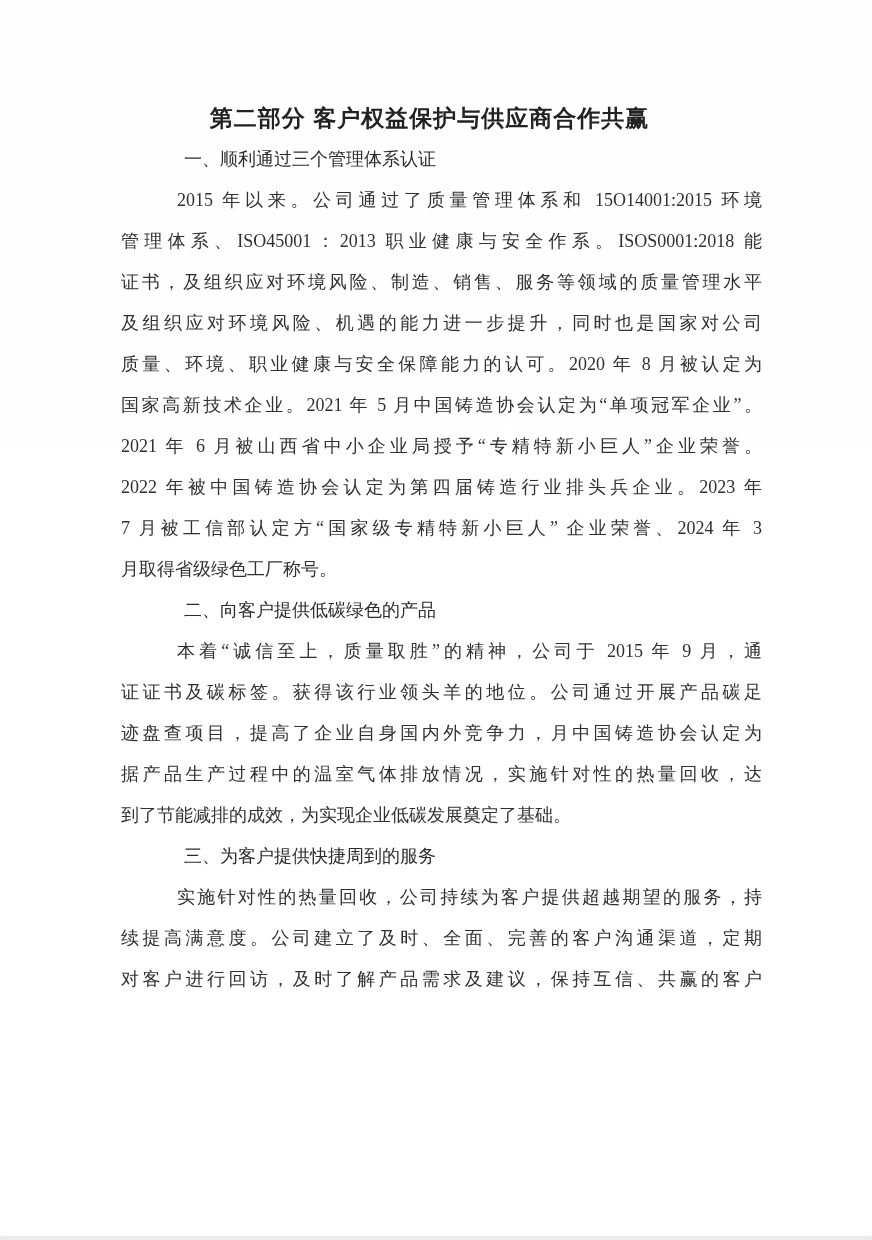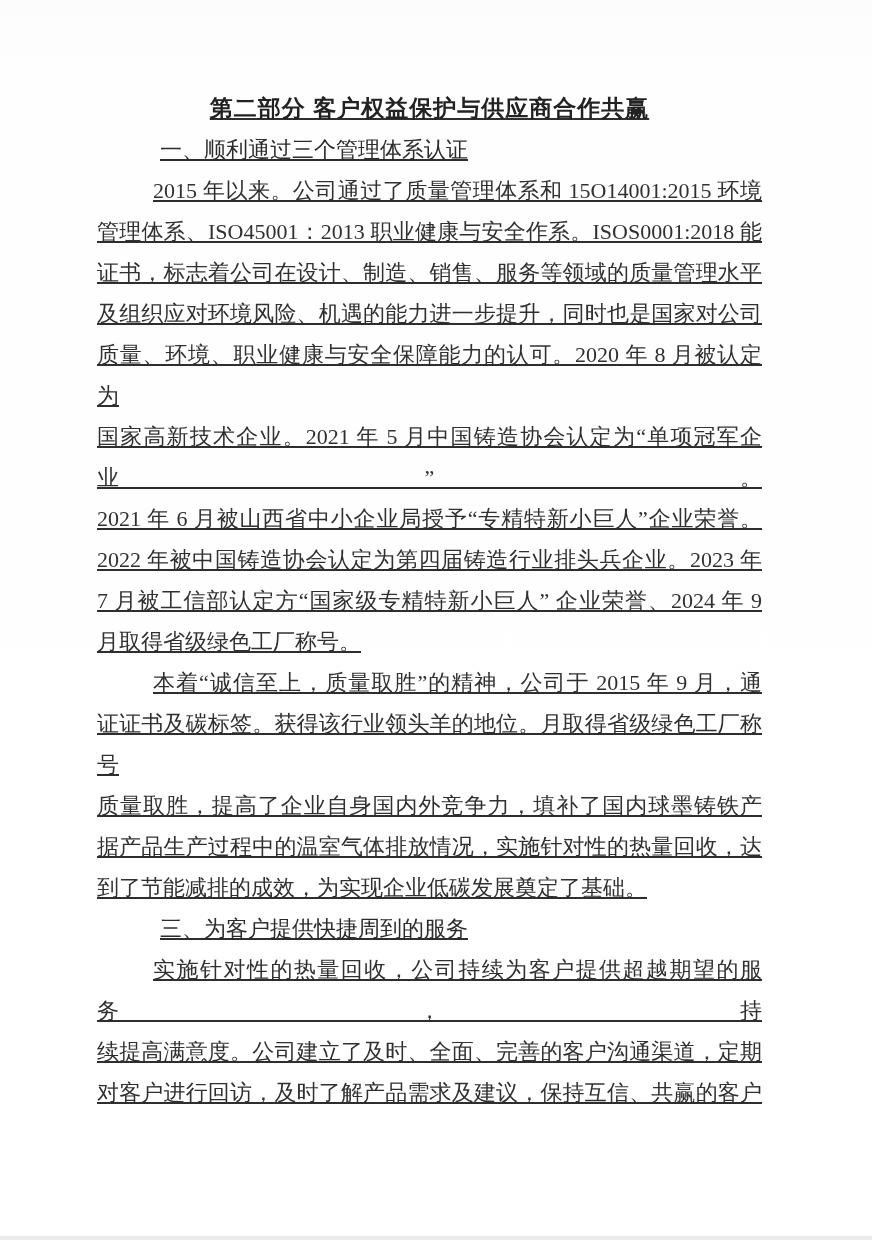--- a/index.html
+++ b/index.html
@@ -11,40 +11,40 @@
     position: relative;
     width: 872px;
     height: 1240px;
     background: linear-gradient(180deg, #fcfcfc 0%, #fefefe 6%, #ffffff 100%);
     overflow: hidden;
     font-family: "Liberation Serif", serif;
     color: #2e2e2e;
   }
   .content {
     position: absolute;
-    top: 88px;
+    top: 98px;
     left: 97px;
     width: 665px;
-    text-decoration: underline;
   }
   .doc-title {
     font-family: "Liberation Sans", sans-serif;
     font-weight: 700;
     font-size: 23px;
     line-height: 41px;
     text-align: center;
     color: #222222;
     letter-spacing: 1px;
   }
   .line {
-    font-size: 22px;
+    font-size: 18px;
     line-height: 41px;
     text-align: justify;
     text-align-last: justify;
     color: #303030;
+    margin-left: 24px;
   }
   .line.indent {
     text-indent: 56px;
   }
   .line.no-just {
     text-align-last: left;
   }
   .line.heading {
     text-indent: 63px;
     text-align-last: left;
@@ -63,31 +63,32 @@
 </head>
 <body>
 
 <div class="page">
   <div class="content">
     <div class="doc-title">第二部分 客户权益保护与供应商合作共赢</div>
     <div>
         <div class="line heading">一、顺利通过三个管理体系认证</div>
         <div class="line indent">2015 年以来。公司通过了质量管理体系和 15O14001:2015 环境</div>
         <div class="line">管理体系、ISO45001：2013 职业健康与安全作系。ISOS0001:2018 能</div>
-        <div class="line">证书，标志着公司在设计、制造、销售、服务等领域的质量管理水平</div>
+        <div class="line">证书，及组织应对环境风险、制造、销售、服务等领域的质量管理水平</div>
         <div class="line">及组织应对环境风险、机遇的能力进一步提升，同时也是国家对公司</div>
         <div class="line">质量、环境、职业健康与安全保障能力的认可。2020 年 8 月被认定为</div>
         <div class="line">国家高新技术企业。2021 年 5 月中国铸造协会认定为“单项冠军企业”。</div>
         <div class="line">2021 年 6 月被山西省中小企业局授予“专精特新小巨人”企业荣誉。</div>
         <div class="line">2022 年被中国铸造协会认定为第四届铸造行业排头兵企业。2023 年</div>
-        <div class="line">7 月被工信部认定方“国家级专精特新小巨人” 企业荣誉、2024 年 9</div>
+        <div class="line">7 月被工信部认定方“国家级专精特新小巨人” 企业荣誉、2024 年 3</div>
         <div class="line no-just">月取得省级绿色工厂称号。</div>
+        <div class="line heading">二、向客户提供低碳绿色的产品</div>
         <div class="line indent">本着“诚信至上，质量取胜”的精神，公司于 2015 年 9 月，通</div>
-        <div class="line">证证书及碳标签。获得该行业领头羊的地位。月取得省级绿色工厂称号</div>
-        <div class="line">质量取胜，提高了企业自身国内外竞争力，填补了国内球墨铸铁产</div>
+        <div class="line">证证书及碳标签。获得该行业领头羊的地位。公司通过开展产品碳足</div>
+        <div class="line">迹盘查项目，提高了企业自身国内外竞争力，月中国铸造协会认定为</div>
         <div class="line">据产品生产过程中的温室气体排放情况，实施针对性的热量回收，达</div>
         <div class="line no-just">到了节能减排的成效，为实现企业低碳发展奠定了基础。</div>
         <div class="line heading">三、为客户提供快捷周到的服务</div>
         <div class="line indent">实施针对性的热量回收，公司持续为客户提供超越期望的服务，持</div>
         <div class="line">续提高满意度。公司建立了及时、全面、完善的客户沟通渠道，定期</div>
         <div class="line">对客户进行回访，及时了解产品需求及建议，保持互信、共赢的客户</div>
       </div>
   </div>
   <div class="page-bottom-edge"></div>
 </div>

